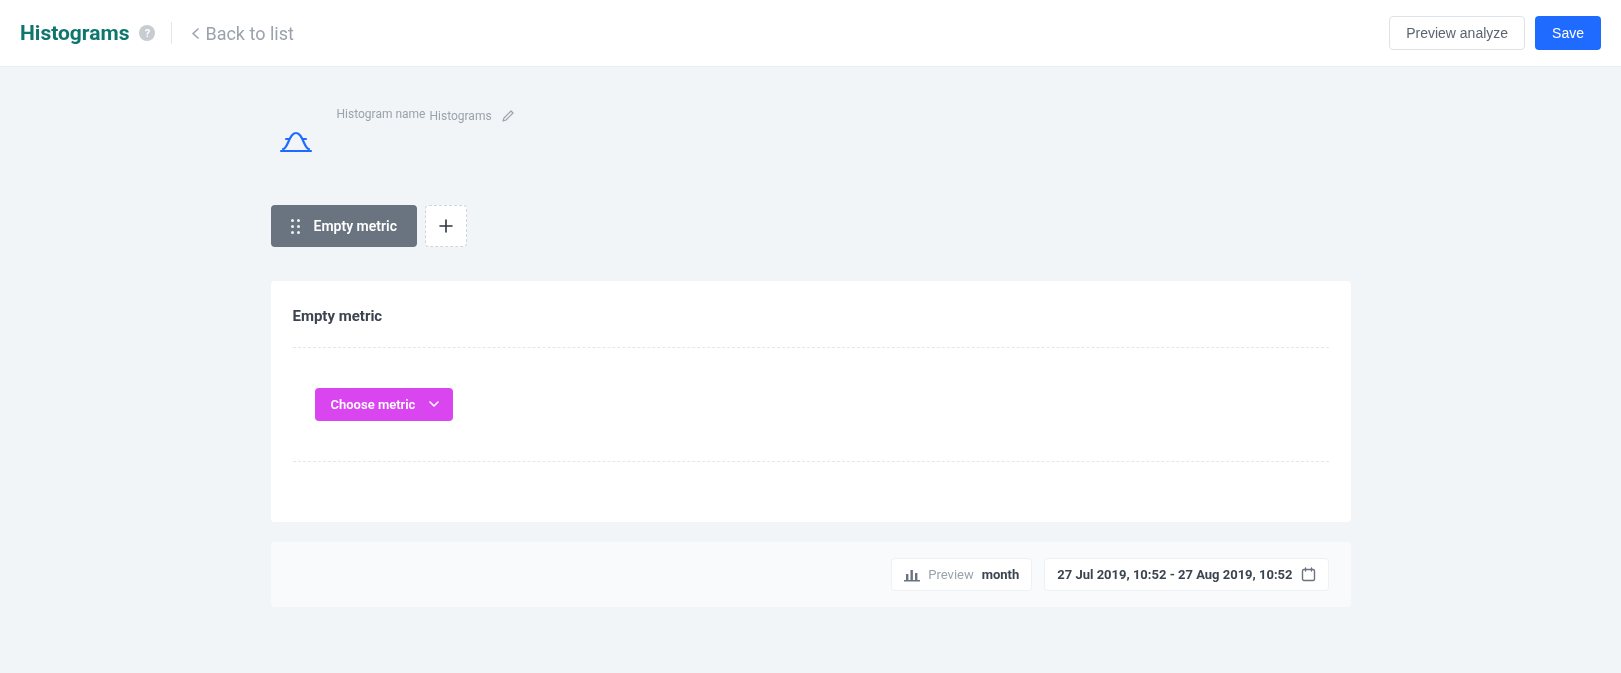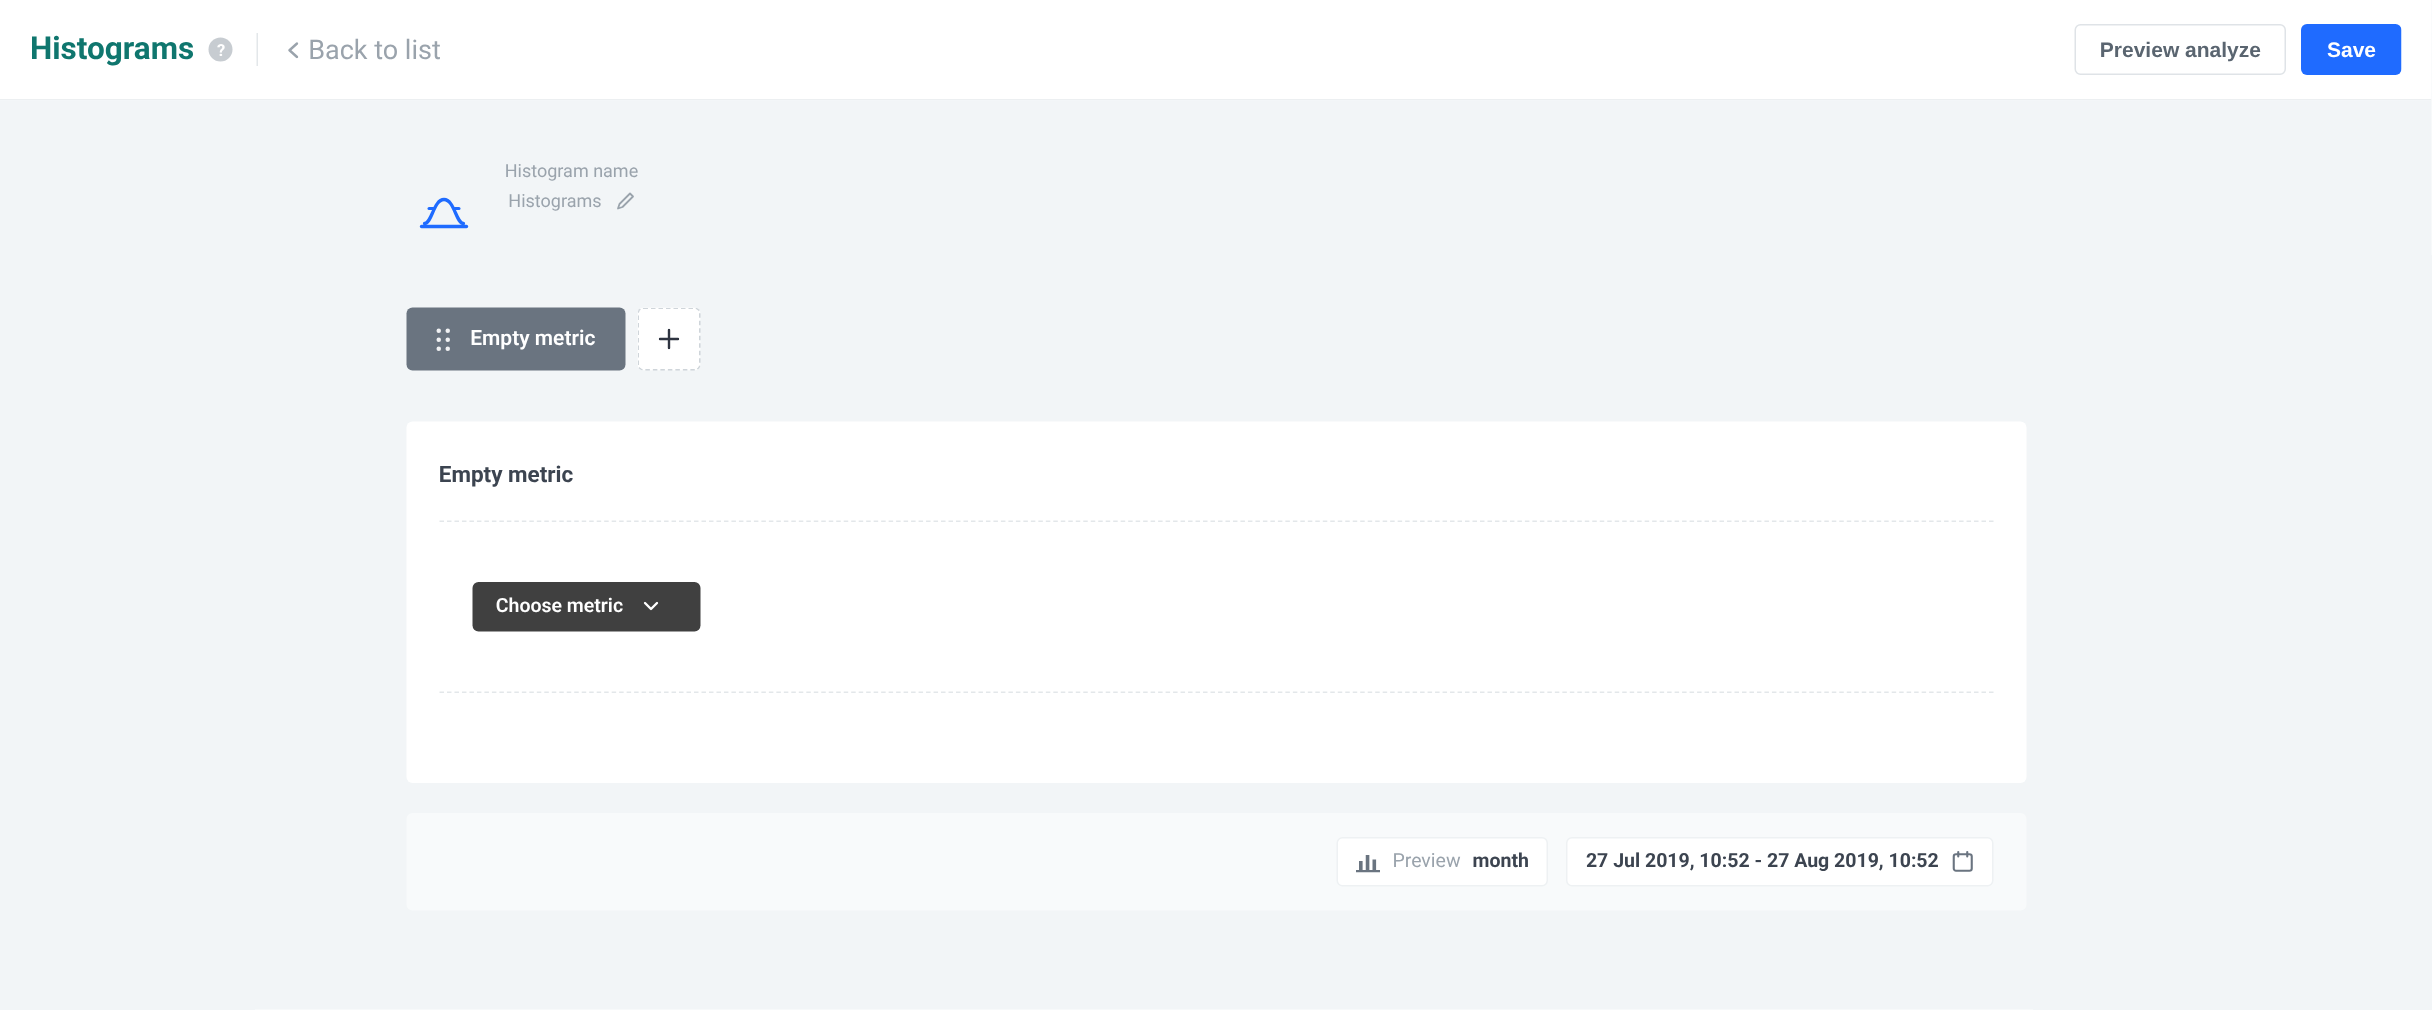--- a/index.html
+++ b/index.html
@@ -8,52 +8,52 @@
     
     .topbar { display: flex; align-items: center; justify-content: space-between; padding: 16px 20px; background: #fff; border-bottom: 1px solid #eceff1; height: 67px; }
     .topbar-left { display: flex; align-items: center; gap: 14px; }
     .page-title-wrap { display: flex; align-items: center; gap: 10px; }
     .page-title { font-size: 21px; font-weight: 700; color: #0f766e; }
     .help-icon { width: 16px; height: 16px; border-radius: 50%; background: #c7ccd1; color: #fff; font-size: 11px; font-weight: 700; display: flex; align-items: center; justify-content: center; cursor: pointer; }
     .vdiv { width: 1px; height: 22px; background: #e3e7ea; margin: 0 6px 0 2px; }
     .back-link { display: flex; align-items: center; gap: 6px; color: #9aa3ac; font-size: 18px; cursor: pointer; }
     .back-link svg { width: 7px; height: 11px; }
     .topbar-right { display: flex; align-items: center; gap: 10px; }
-    .btn { font-size: 14px; font-weight: 700; padding: 8px 16px; border-radius: 4px; cursor: pointer; border: 1px solid transparent; }
+    .btn { font-size: 14px; font-weight: 400; padding: 8px 16px; border-radius: 4px; cursor: pointer; border: 1px solid transparent; }
     .btn-outline { background: #fff; color: #5a6570; border-color: #dfe3e7; }
     .btn-primary { background: #1f6bff; color: #fff; }
     
     
     .canvas { background: #f2f5f7; min-height: 606px; padding: 40px 0 60px; }
     .container { width: 1080px; margin: 0 auto; }
     
     
     .title-block { display: flex; align-items: flex-start; gap: 24px; margin-left: 8px; }
     .hist-icon { width: 34px; height: 34px; margin-top: 16px; }
-    .title-meta { display: flex; flex-direction: column; gap: 4px; align-items: center; }
+    .title-meta { display: flex; flex-direction: row; gap: 4px; }
     .small-label { font-size: 12px; color: #9aa3ac; }
     .title-row { display: flex; align-items: center; gap: 18px; }
     .hist-name { font-size: 22px; font-weight: 600; color: #2e3440; }
     .pencil { width: 12px; height: 12px; cursor: pointer; color: #9aa3ac; }
     .desc-row { display: flex; align-items: center; gap: 10px; margin-top: 2px; }
     
     
     .tabs-row { display: flex; align-items: stretch; gap: 8px; margin-top: 48px; }
     .tab-chip { display: flex; align-items: center; gap: 14px; background: #6a7480; color: #fff; padding: 0 20px; height: 42px; border-radius: 4px; cursor: pointer; font-size: 14px; font-weight: 600; }
     .drag-dots { display: grid; grid-template-columns: repeat(2, 3px); grid-template-rows: repeat(3, 3px); gap: 3px; }
     .drag-dots span { width: 3px; height: 3px; background: #fff; border-radius: 50%; opacity: .9; }
     .add-tile { width: 42px; height: 42px; border: 1px dashed #cfd5da; border-radius: 4px; background: #fff; display: flex; align-items: center; justify-content: center; cursor: pointer; }
     .add-tile svg { width: 14px; height: 14px; color: #2e3440; }
     
     
     .card { background: #fff; border-radius: 4px; margin-top: 34px; padding: 26px 22px 60px; }
     .card-title { font-size: 15px; font-weight: 700; color: #3c4450; }
     .dashed-hr { border: none; border-top: 1px dashed #e3e7ea; margin: 0; }
     .card-body { padding: 40px 22px 40px; }
-    .dd-btn { display: inline-flex; align-items: center; gap: 14px; background: #404040; color: #fff; font-size: 13px; font-weight: 600; padding: 9px 28px 9px 16px; border-radius: 4px; cursor: pointer; justify-content: space-between; }
+    .dd-btn { display: inline-flex; align-items: center; gap: 14px; background: #d946ef; color: #fff; font-size: 13px; font-weight: 600; padding: 9px 14px 9px 16px; border-radius: 4px; cursor: pointer; justify-content: space-between; }
     .dd-btn svg { width: 10px; height: 7px; }
     
     
     .card-footer { background: #f8fafb; border-radius: 4px; margin-top: 20px; padding: 16px 22px; display: flex; justify-content: flex-end; align-items: center; gap: 12px; }
     .pill { background: #fff; border: 1px solid #eef1f3; border-radius: 4px; padding: 8px 12px; display: flex; align-items: center; gap: 8px; font-size: 13px; color: #3c4450; cursor: pointer; }
     .pill .muted { color: #9aa3ac; font-weight: 400; }
     .pill .strong { font-weight: 700; }
     .pill svg { color: #6a7480; }
   </style>
 </head>

